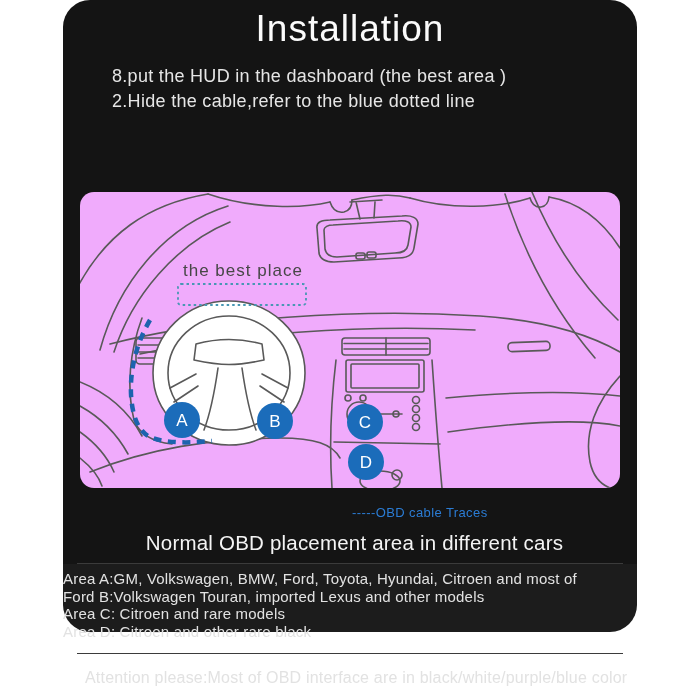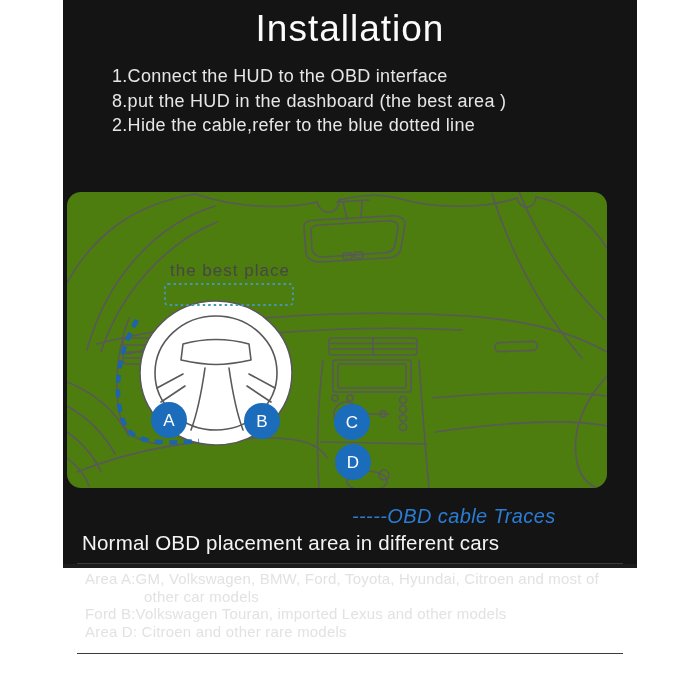--- a/index.html
+++ b/index.html
@@ -1,71 +1,71 @@
 <!DOCTYPE html>
 <html><head>
 <meta charset="utf-8">
 <style>
   html,body{margin:0;padding:0;}
   body{
     width:700px;height:700px;position:relative;background:#ffffff;
     font-family:"Liberation Sans", sans-serif;overflow:hidden;
   }
   .page-black{
-    position:absolute;left:63px;top:0;width:574px;height:568px;
+    position:absolute;left:63px;top:0;width:574px;height:632px;
     background:#141414;
+    border-radius:27px;
   }
   .title{
     position:absolute;top:8px;left:0;width:100%;text-align:center;
     font-size:37px;font-weight:400;color:#fbfbfb;letter-spacing:1px;line-height:42px;
   }
   .steps{
     position:absolute;top:64px;left:49px;right:20px;
     font-size:18px;line-height:24.5px;color:#e6e6e6;letter-spacing:0.3px;
   }
   .car-panel{
-    position:absolute;left:4px;top:192px;width:540px;height:296px;
-    background:#4d7c0f;border-radius:14px;overflow:hidden;
+    position:absolute;left:17px;top:192px;width:540px;height:296px;
+    background:#f0abfc;border-radius:14px;overflow:hidden;
   }
   .car-panel svg{display:block;}
   .legend{
     position:absolute;top:505px;left:289px;
-    font-size:20px;color:#2b7cd4;letter-spacing:0.4px;white-space:nowrap;font-style:italic;
+    font-size:13px;color:#2b7cd4;letter-spacing:0.4px;white-space:nowrap;
   }
   .placement-heading{
     position:absolute;top:531px;left:19px;right:10px;
-    font-size:20.5px;color:#f4f4f4;letter-spacing:0.2px;
+    font-size:20.5px;color:#f4f4f4;letter-spacing:0.2px;text-align:center;
   }
   .divider{position:absolute;left:14px;width:546px;height:1px;background:#3b3b3b;}
   .divider-1{top:563px;}
   .divider-2{top:653px;}
   .area-block{
     position:absolute;top:564px;left:0;width:574px;height:89px;
     background:rgba(255,255,255,0.035);
   }
   .area-line{
-    padding-left:22px;font-size:15px;line-height:17.6px;color:#e2e2e2;
+    font-size:15px;line-height:17.6px;color:#e2e2e2;
     letter-spacing:0.2px;white-space:nowrap;
   }
   .area-line.first{padding-top:6px;}
   .area-line.cont{padding-left:81px;}
   .attention{
     position:absolute;top:669px;left:22px;right:10px;
     font-size:16px;color:#e2e2e2;letter-spacing:0.2px;white-space:nowrap;
   }
 </style>
 </head>
 <body>
 
 <div class="page-black">
 
   <div class="title">Installation</div>
 
   <div class="steps">
-    <div>1.Connect the HUD to the OBD interface</div>
     <div>8.put the HUD in the dashboard (the best area )</div>
     <div>2.Hide the cable,refer to the blue dotted line</div>
   </div>
 
   <div class="car-panel">
     <svg width="540" height="296" viewBox="0 0 540 296">
       <g stroke="#595959" fill="none" stroke-width="1.6" stroke-linecap="round" stroke-linejoin="round">
 
         <path d="M -4,98 C 25,42 68,12 128,2"></path>
         <path d="M 20,158 C 38,92 84,34 148,14"></path>
@@ -152,21 +152,22 @@
   </div>
 
   <div class="legend">-----OBD cable Traces</div>
 
   <div class="placement-heading">Normal OBD placement area in different cars</div>
 
   <div class="divider divider-1"></div>
 
   <div class="area-block">
     <div class="area-line first">Area A:GM, Volkswagen, BMW, Ford, Toyota, Hyundai, Citroen and most of</div>
-    <div class="area-line cont">other car models</div>
     <div class="area-line">Ford B:Volkswagen Touran, imported Lexus and other models</div>
-    <div class="area-line">Area D: Citroen and other rare models</div>
+    <div class="area-line">Area C: Citroen and rare models</div>
+    <div class="area-line">Area D: Citroen and other rare black</div>
   </div>
 
   <div class="divider divider-2"></div>
 
+  <div class="attention">Attention please:Most of OBD interface are in black/white/purple/blue color</div>
 
 </div>
 
 </body></html>

